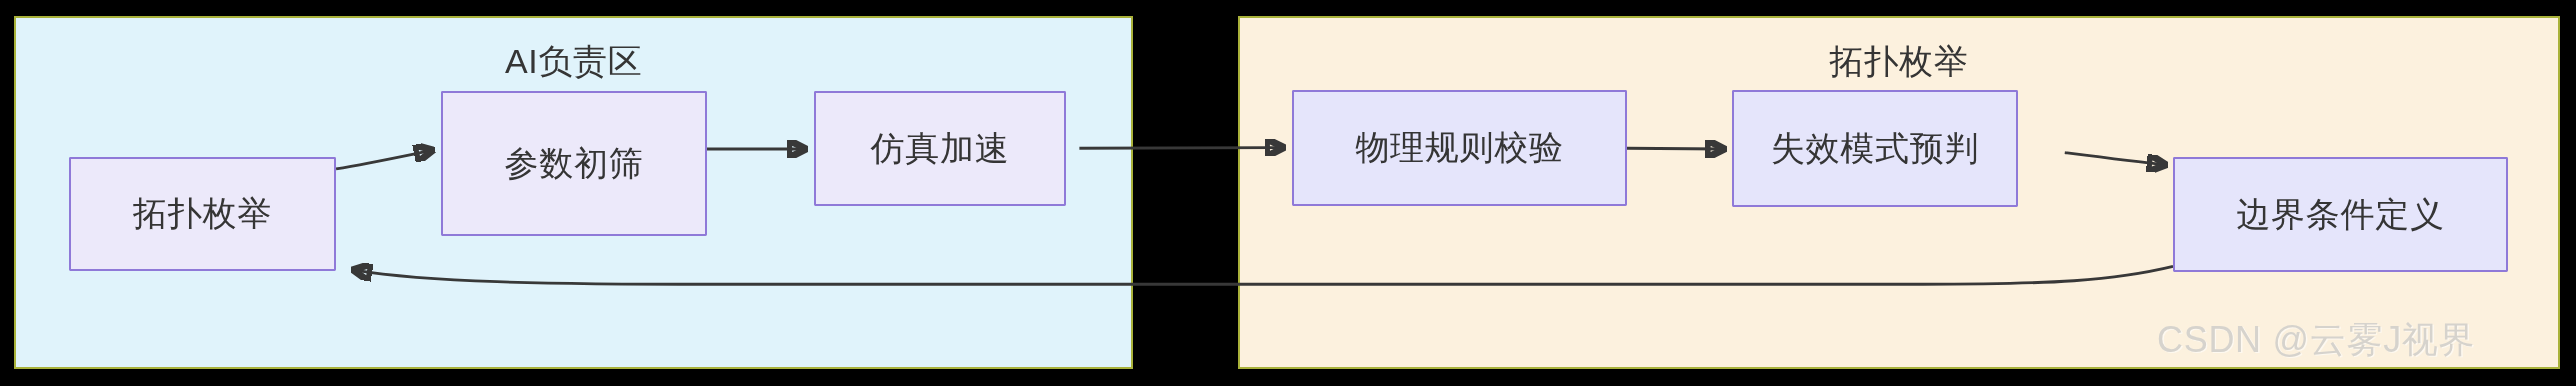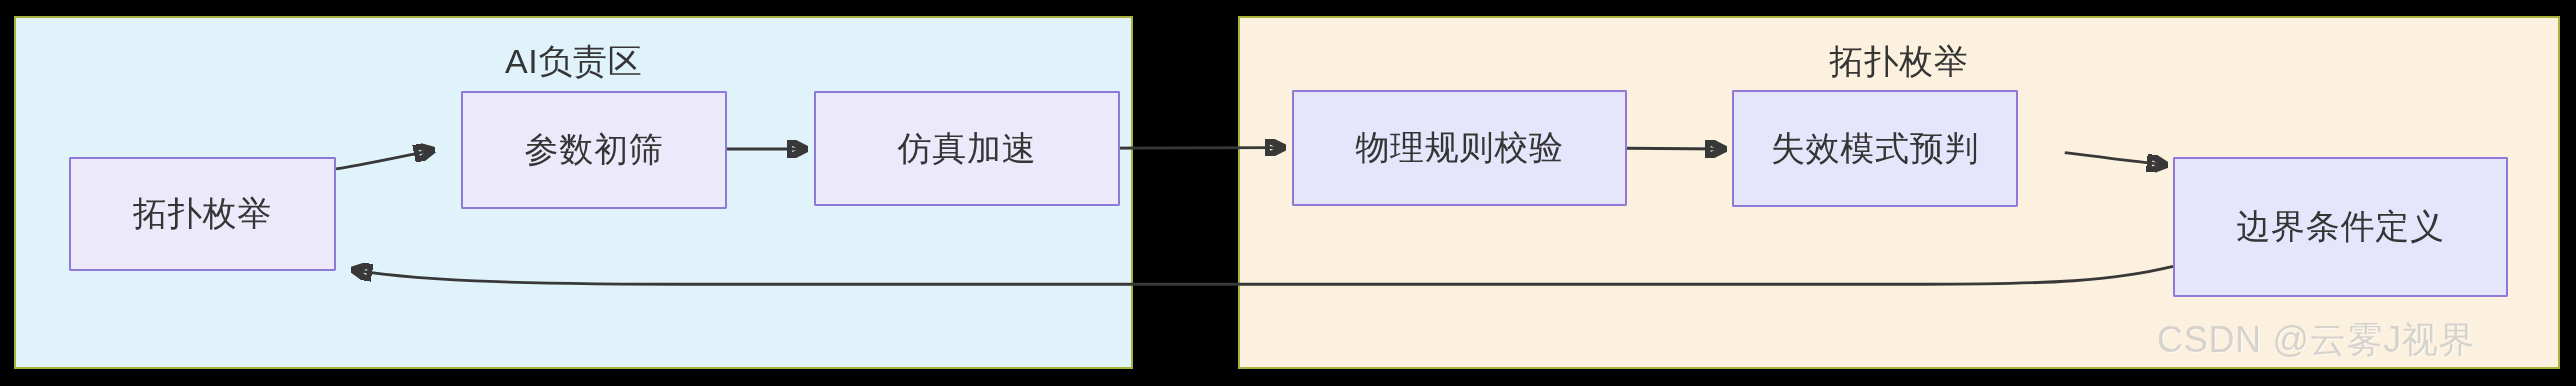--- a/index.html
+++ b/index.html
@@ -45,25 +45,25 @@
     display:flex;
     align-items:center;
     justify-content:center;
     font-size:34px;
     color:var(--ink);
     letter-spacing:0.7px;
   }
   .node.ai{background:var(--node-fill-ai);}
   .node.human{background:var(--node-fill-human);}
   .n-topology {left:69px;  top:157px; width:267px; height:114px;}
-  .n-params   {left:441px; top:91px; width:266px; height:118px;margin-left:20px;}
-  .n-sim      {left:814px;top:91px; width:306px; height:115px;}
+  .n-params   {left:441px; top:91px; width:266px; height:145px;}
+  .n-sim      {left:814px;top:91px; width:252px; height:115px;}
   .n-physics  {left:1292px;top:90px; width:335px; height:116px;}
   .n-failure  {left:1732px;top:90px; width:286px; height:117px;}
-  .n-boundary {left:2173px;top:157px; width:335px; height:140px;}
+  .n-boundary {left:2173px;top:157px; width:335px; height:115px;}
   .edges{
     position:absolute;left:0;top:0;width:2576px;height:387px;
     pointer-events:none;
   }
   .edges path{
     fill:none;
     stroke:var(--edge);
     stroke-width:4px;
   }
   .watermark{

